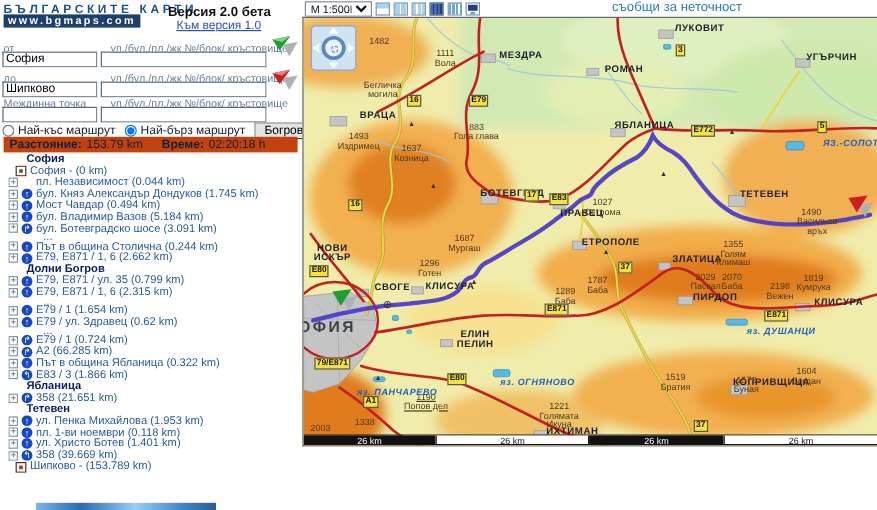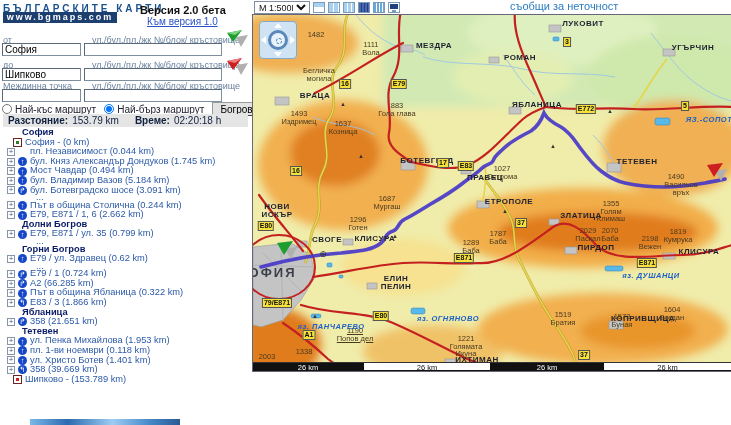--- a/index.html
+++ b/index.html
@@ -17,21 +17,21 @@
 
   .flabel { position:absolute; font-size:9px; color:#6a82a0; }
   .fcaption { position:absolute; left:92px; font-size:9px; color:#6a82a0; white-space:nowrap; }
   .tin { position:absolute; height:13px; border:1px solid #7f8f9f; border-top-color:#5a6a7a; border-left-color:#5a6a7a;
          background:#fff; font-size:10px; padding:0 2px; font-family:"Liberation Sans",sans-serif; }
   .radrow { position:absolute; left:2px; top:102px; font-size:10px; color:#223; display:flex; align-items:center; }
   .radrow input { width:10px; height:10px; margin:0 3px 0 0; }
   .radrow label { margin-right:8px; }
   .btn { font-size:10px; padding:0 7px; height:14px; background:#e3e3e3; border:1px outset #999; cursor:pointer;
          font-family:"Liberation Sans",sans-serif; }
-  .summary { position:absolute; left:3px; top:114px; width:245px; height:13px; background:#e5e5e5;
+  .summary { position:absolute; left:3px; top:114px; width:245px; height:13px; background:#c2410c;
              font-size:10px; color:#102040; display:flex; align-items:center; }
   .summary b { margin:0 4px 0 5px; }
 
   .formflag { position:absolute; width:24px; height:20px; }
 
   
   #dirs { position:absolute; left:0; top:128px; width:252px; }
   .drow { position:relative; height:9.6px; line-height:9.6px; font-size:9.3px; white-space:nowrap; overflow:hidden; }
   .drow.section { margin-left:22px; font-weight:bold; color:#0a1c66; }
   .drow.dots { margin-left:36px; height:5.5px; line-height:5px; color:#2b59a8; }
@@ -153,22 +153,23 @@
         <div class="drow step"><span class="exp">+</span><span class="circsp"></span><span class="dtext">пл. Независимост (0.044 km)</span></div>
         <div class="drow step"><span class="exp">+</span><span class="circ">↑</span><span class="dtext">бул. Княз Александър Дондуков (1.745 km)</span></div>
         <div class="drow step"><span class="exp">+</span><span class="circ">↑</span><span class="dtext">Мост Чавдар (0.494 km)</span></div>
         <div class="drow step"><span class="exp">+</span><span class="circ">↑</span><span class="dtext">бул. Владимир Вазов (5.184 km)</span></div>
         <div class="drow step"><span class="exp">+</span><span class="circ">↱</span><span class="dtext">бул. Ботевградско шосе (3.091 km)</span></div>
         <div class="drow dots">...</div>
         <div class="drow step"><span class="exp">+</span><span class="circ">↑</span><span class="dtext">Път в община Столична (0.244 km)</span></div>
         <div class="drow step"><span class="exp">+</span><span class="circ">↑</span><span class="dtext">Е79, Е871 / 1, 6 (2.662 km)</span></div>
         <div class="drow section">Долни Богров</div>
         <div class="drow step"><span class="exp">+</span><span class="circ">↑</span><span class="dtext">Е79, Е871 / ул. 35 (0.799 km)</span></div>
+        <div class="drow step"><span class="exp">+</span><span class="circ">↑</span><span class="dtext">Е79, Е871 / 1, 6 (2.315 km)</span></div>
         <div class="drow dots">...</div>
-        <div class="drow section">Горни Богров</div>
+        <div class="drow step"><span class="exp">+</span><span class="circ">↑</span><span class="dtext">Е79 / 1 (1.654 km)</span></div>
         <div class="drow step"><span class="exp">+</span><span class="circ">↑</span><span class="dtext">Е79 / ул. Здравец (0.62 km)</span></div>
         <div class="drow dots">...</div>
         <div class="drow step"><span class="exp">+</span><span class="circ">↱</span><span class="dtext">Е79 / 1 (0.724 km)</span></div>
         <div class="drow step"><span class="exp">+</span><span class="circ">↱</span><span class="dtext">А2 (66.285 km)</span></div>
         <div class="drow step"><span class="exp">+</span><span class="circ">↑</span><span class="dtext">Път в община Ябланица (0.322 km)</span></div>
         <div class="drow step"><span class="exp">+</span><span class="circ">↰</span><span class="dtext">Е83 / 3 (1.866 km)</span></div>
         <div class="drow section">Ябланица</div>
         <div class="drow step"><span class="exp">+</span><span class="circ">↱</span><span class="dtext">358 (21.651 km)</span></div>
         <div class="drow section">Тетевен</div>
         <div class="drow step"><span class="exp">+</span><span class="circ">↑</span><span class="dtext">ул. Пенка Михайлова (1.953 km)</span></div>

